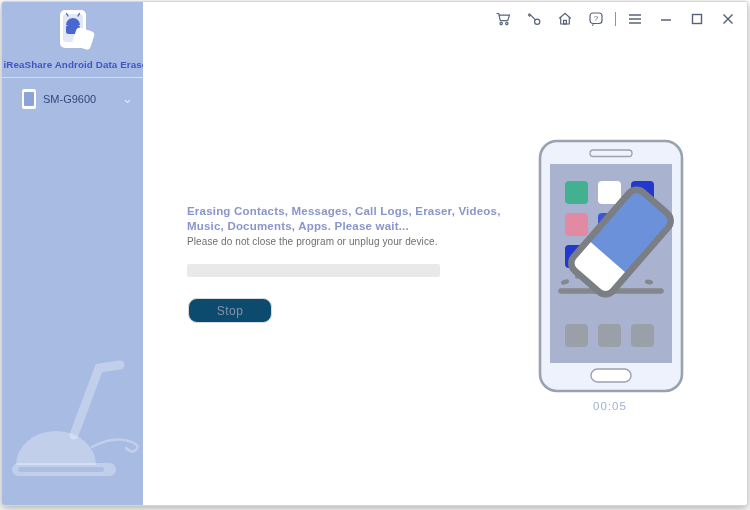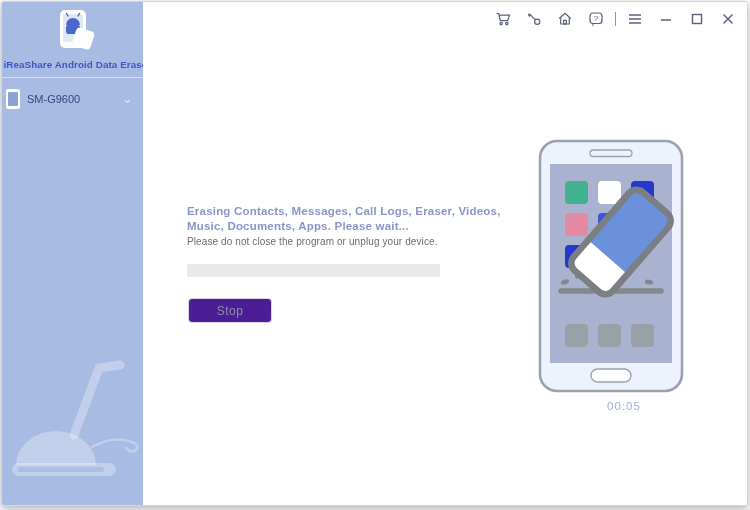--- a/index.html
+++ b/index.html
@@ -15,21 +15,21 @@
     position:absolute; left:0; top:0; width:141px; height:100%;
     background:#a8bbe3; overflow:hidden;
   }
   .brand { padding-top:6px; text-align:center; }
   .brand-title {
     color:#3e56c4; font-size:10px; font-weight:bold; letter-spacing:.1px;
     margin-top:1px; white-space:nowrap; transform:scale(.98); 
   }
   .device-row {
     margin-top:7px; border-top:1px solid rgba(255,255,255,.5);
-    display:flex; align-items:center; padding:11px 8px 11px 4px; cursor:pointer;
+    display:flex; align-items:center; padding:11px 8px 11px 20px; cursor:pointer;
   }
   .device-phone { width:14px; height:20px; background:#ffffff; border-radius:2px;
     display:flex; align-items:center; justify-content:center; flex:0 0 auto; }
   .device-phone i { display:block; width:10px; height:14px; background:#8ba3d6; border-radius:1px; }
   .device-name { color:#33477b; font-size:11px; margin-left:7px; flex:1 1 auto;
     white-space:nowrap; overflow:hidden; }
   .device-chevron { color:#e4ecfa; font-size:13px; line-height:10px; margin-right:2px; }
   .vacuum { position:absolute; left:0; bottom:0; }
   
   .toolbar {
@@ -47,26 +47,26 @@
     line-height:14.5px; max-width:345px;
   }
   .status-note { color:#6e6e6e; font-size:10px; margin-top:3px; letter-spacing:.1px; }
   .progress-track {
     position:absolute; left:185px; top:262px; width:253px; height:13px;
     background:#e9e9ea; border-radius:2px; overflow:hidden;
   }
   .progress-fill { height:100%; background:#9fb4e0; width:0%; }
   .stop-btn {
     position:absolute; left:186px; top:296px; width:84px; height:25px;
-    background:#4c1d95; border:1px solid #d6dae2; border-radius:4px;
+    background:#0c4a6e; border:1px solid #d6dae2; border-radius:9px;
     color:#8a92a6; font-size:12px; font-family:"Liberation Sans", sans-serif;
     cursor:pointer; letter-spacing:.5px;
   }
   .illustration { position:absolute; left:523px; top:128px; width:170px; height:272px; }
-  .timer { position:absolute; left:537px; top:398px; width:170px; text-align:center;
+  .timer { position:absolute; left:523px; top:398px; width:170px; text-align:center;
     color:#9fb0d6; font-size:11.5px; letter-spacing:1px; }
 </style>
 </head>
 <body>
 
 <div class="window">
 
   <div class="sidebar">
     <div class="brand">
       <svg width="64" height="46" viewBox="0 0 64 46">

